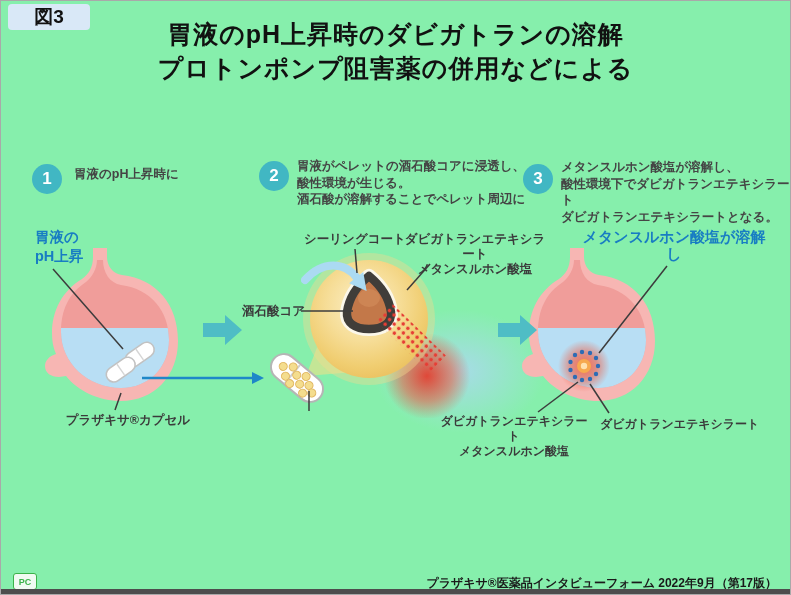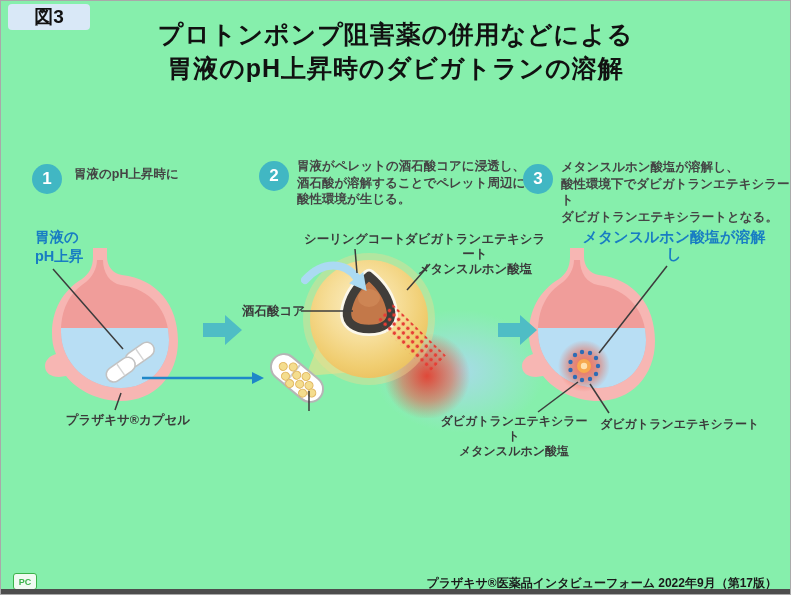--- a/index.html
+++ b/index.html
@@ -29,34 +29,34 @@
   .bottom-bar{left:0;right:0;bottom:0;height:5px;background:#4d4d4d;}
   svg{display:block;}
 </style>
 </head>
 <body>
 
 <div class="canvas">
 
   <div class="abs badge">図3</div>
   <div class="abs title">
+    <div>胃液のpH上昇時のダビガトランの溶解</div>
     <div>プロトンポンプ阻害薬の併用などによる</div>
-    <div>胃液のpH上昇時のダビガトランの溶解</div>
   </div>
 
   <div class="abs step-circle" style="left:31px;top:163px;">1</div>
   <div class="abs step-text" style="left:73px;top:165px;width:200px;">
     <div>胃液のpH上昇時に</div>
   </div>
 
   <div class="abs step-circle" style="left:258px;top:160px;">2</div>
   <div class="abs step-text" style="left:296px;top:157px;width:230px;">
     <div>胃液がペレットの酒石酸コアに浸透し、</div>
+    <div>酸性環境が生じる。</div>
     <div>酒石酸が溶解することでペレット周辺に</div>
-    <div>酸性環境が生じる。</div>
   </div>
 
   <div class="abs step-circle" style="left:522px;top:163px;">3</div>
   <div class="abs step-text" style="left:560px;top:158px;width:230px;">
     <div>メタンスルホン酸塩が溶解し、</div>
     <div>酸性環境下でダビガトランエテキシラート</div>
     <div>ダビガトランエテキシラートとなる。</div>
   </div>
 
   <div class="abs cloud-blue"></div>

